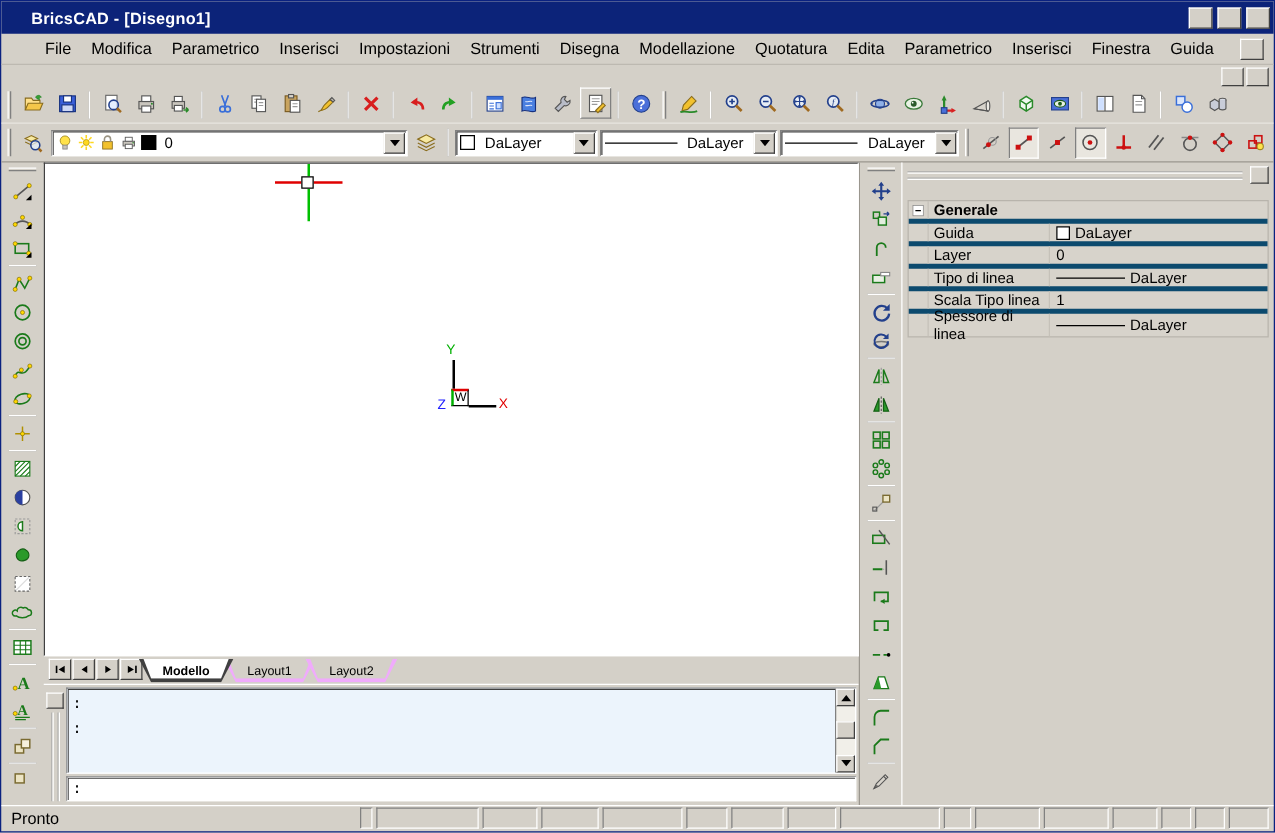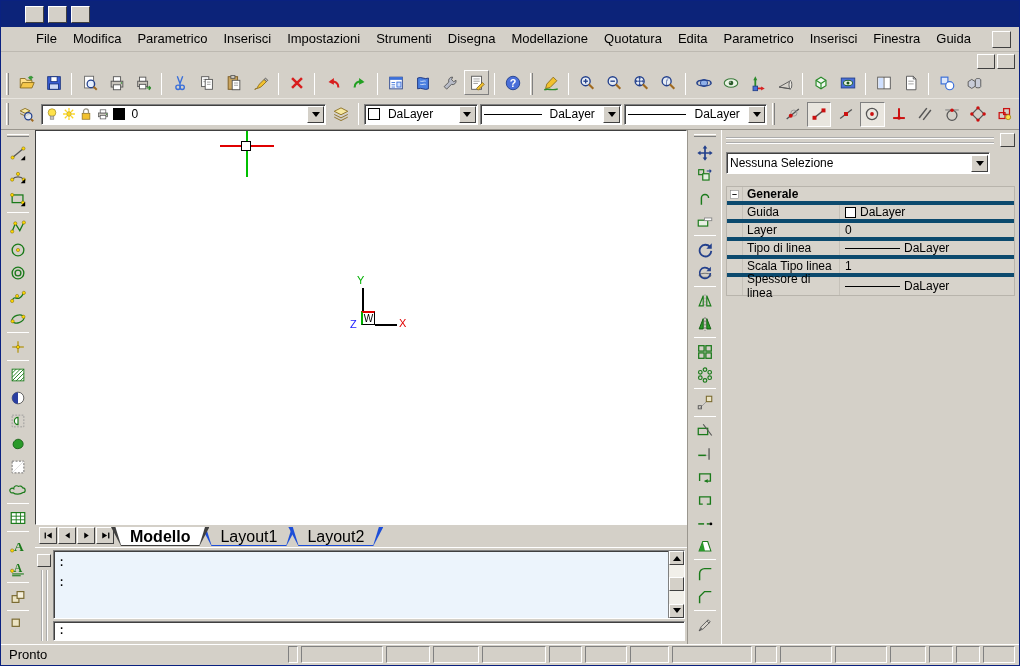--- a/index.html
+++ b/index.html
@@ -98,24 +98,24 @@
   .ucs .lab-z { left:-1px; top:42px; color:#2020ff; }
   .ucs .axis-h { left:24px; top:48px; width:22px; height:1.5px; background:#000; }
   .ucs .lab-x { left:48px; top:41px; color:#e00000; }
 
   
   .tabbar { height:22px; display:flex; align-items:flex-start; padding:2px 0 0 4px; gap:1px; }
   .tabnav { width:18px; height:17px; background:#d4d0c8; border:1px solid; border-color:#fff #404040 #404040 #fff;
     display:flex; align-items:center; justify-content:center; }
   .tabnav .ic { width:13px; height:13px; }
   .tabs { display:flex; margin-left:4px; }
-  .tab-outer { height:19px; background:#1d4ed8; clip-path:polygon(0 0,100% 0,calc(100% - 10px) 100%,10px 100%);
+  .tab-outer { height:19px; background:#f0abfc; clip-path:polygon(0 0,100% 0,calc(100% - 10px) 100%,10px 100%);
     padding:1px 1px 0 1px; margin-left:-8px; }
   .tab-inner { height:100%; background:#d4d0c8; clip-path:polygon(0 0,100% 0,calc(100% - 9px) 100%,9px 100%);
-    padding:12px 18px 0 18px; font-size:16px; }
+    padding:12px 18px 0 18px; font-size:10px; }
   .tab-outer.active { background:#404040; z-index:2; position:relative; }
   .tab-outer.active .tab-inner { background:#fff; font-weight:bold; }
 
   
   .cmdwin { height:97px; display:flex; padding:2px 2px 3px 0; border-top:1px solid #fff; }
   .cmd-gutter { width:18px; display:flex; flex-direction:column; align-items:center; padding-top:4px; }
   .cmd-close { width:14px; height:13px; background:#d4d0c8; border:1px solid; border-color:#fff #404040 #404040 #fff;
      display:flex; align-items:center; justify-content:center; }
   .cmd-close .ic { width:9px; height:9px; }
   .cmd-grip { flex:1; width:7px; margin-top:3px;
@@ -166,20 +166,21 @@
   .statusbar { height:24px; border-top:1px solid #fff; display:flex; align-items:center; padding:0 4px 4px 8px; }
   .status-msg { flex:1; }
   .scell { height:17px; margin-left:3px; background:#d4d0c8;
      border:1px solid; border-color:#808080 #fff #fff #808080; }
 </style>
 </head>
 <body>
 
 <div class="titlebar">
   <span class="logo ic"></span>
+  <span class="t-text">BricsCAD - [Disegno1]</span>
   <span class="winbtn">
       <span class="ic"></span>
     </span>
   <span class="winbtn">
       <span class="ic"></span>
     </span>
   <span class="winbtn">
       <span class="ic"></span>
     </span>
 </div>
@@ -1132,29 +1133,20 @@
         </span>
       </span>
     </div>
 
   <div class="props">
     <div class="props-top">
       <span class="props-grip"></span>
       <span class="props-close">
           <span class="ic"></span>
         </span>
-    </div>
-    <div class="props-selrow">
-      <span class="combo">
-        <span class="fill">Nessuna Selezione</span>
-        <span class="drop">
-            <i></i>
-          </span>
-      </span>
-      <span class="ic qselect"></span>
     </div>
     <div class="pgrid" id="pgrid">
         <div class="prow">
           <span class="pgut">
             <span class="ic">
               <svg viewBox="0 0 20 20" xmlns="http://www.w3.org/2000/svg">
                 <rect x="2.5" y="2.5" width="15" height="15" fill="#fff" stroke="#808080"></rect>
                 <line x1="6" y1="10" x2="14" y2="10" stroke="#000" stroke-width="1.6"></line>
               </svg>
             </span>

